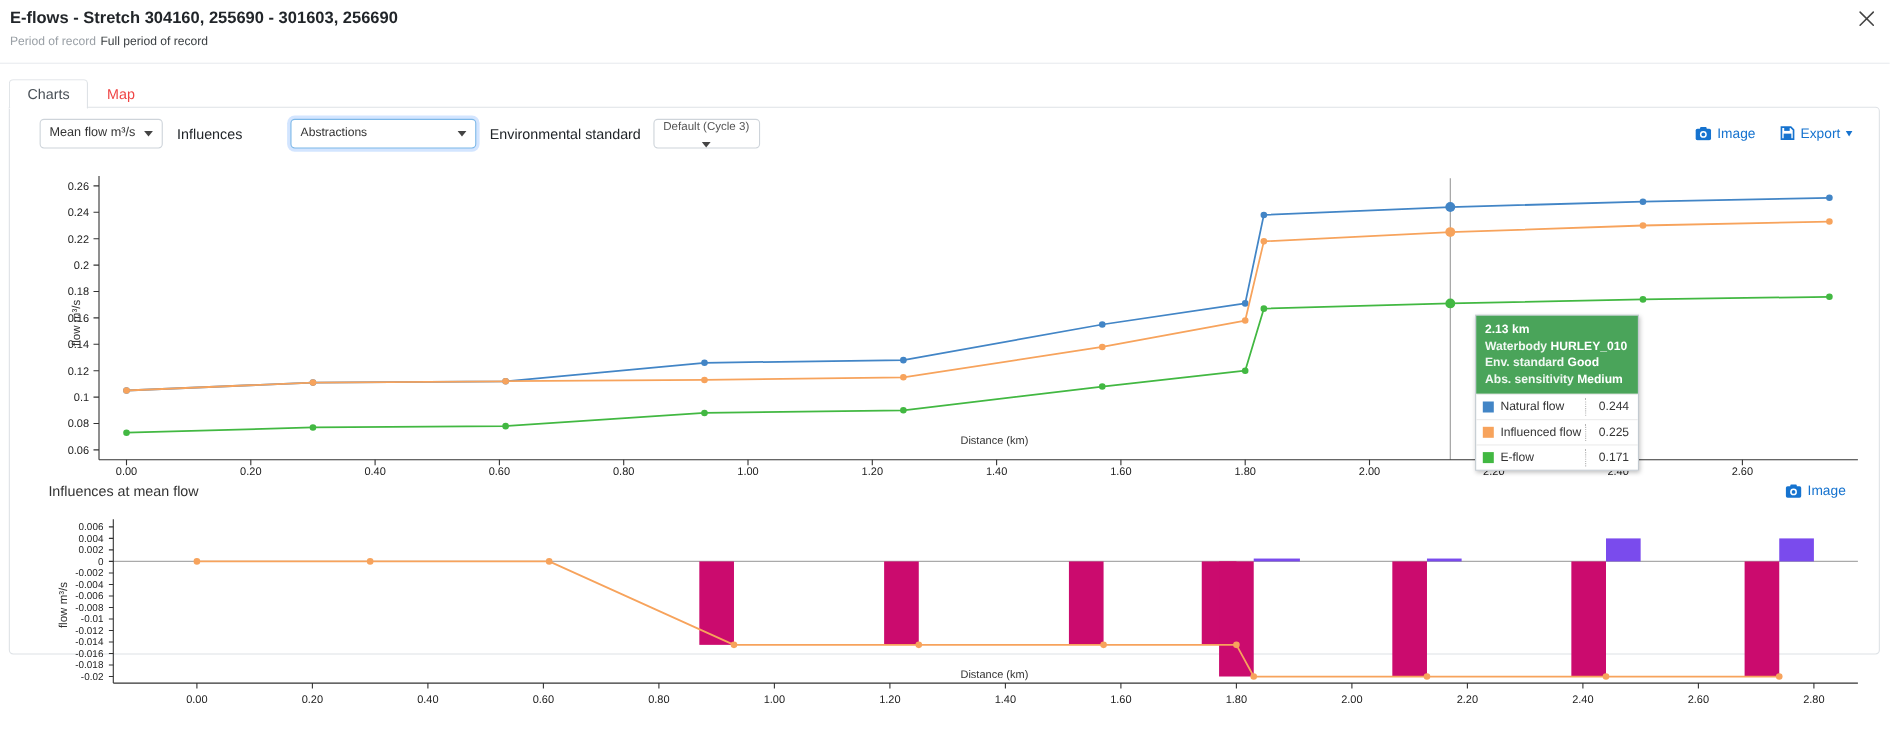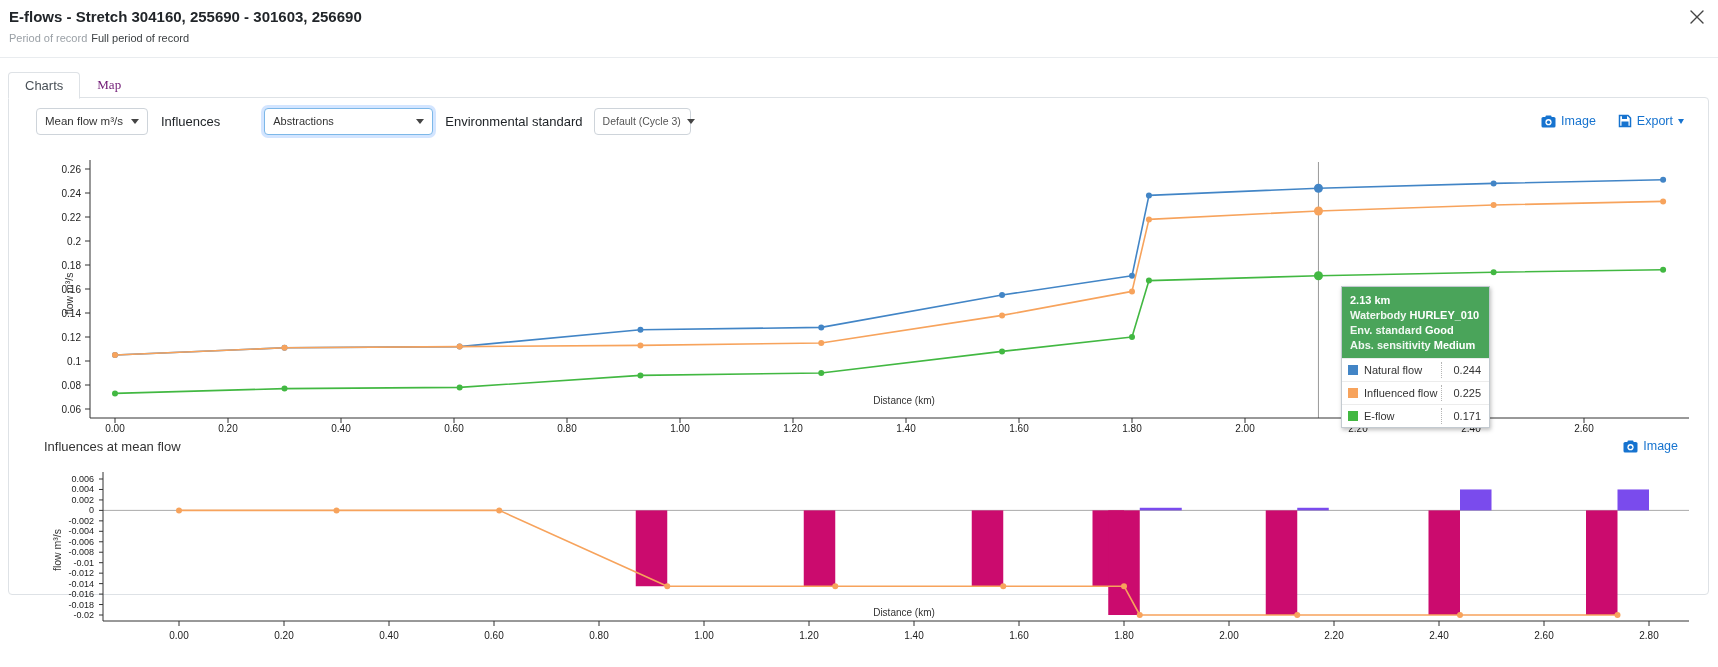--- a/index.html
+++ b/index.html
@@ -10,21 +10,21 @@
   .page-subtitle{position:absolute;left:9px;top:32px;font-size:11px;}
   .subtle{color:#9aa0a6;margin-right:4px;}
   .subval{color:#3c4043;}
   .close-btn{position:absolute;right:12px;top:8px;width:18px;height:18px;cursor:pointer;}
   .header-rule{position:absolute;top:57px;left:0;width:1718px;border-top:1px solid #e9ecef;}
 
   .tabs{position:absolute;top:69px;left:8px;display:flex;align-items:flex-end;height:29px;z-index:3;}
   .tab{padding:5px 16px;font-size:13px;cursor:pointer;border:1px solid transparent;
        border-radius:4px 4px 0 0;margin-bottom:-1px;background:transparent;margin-top:12px;}
   .tab.active{background:#fff;border-color:#dee2e6 #dee2e6 #fff;color:#495057;}
-  .tab.link{color:#701a75;font-family:Liberation Serif, serif;}
+  .tab.link{color:#ef4444;}
 
   .panel{position:absolute;left:8px;top:97px;width:1701px;height:498px;
          border:1px solid #dee2e6;border-radius:0 4px 4px 4px;background:#fff;box-sizing:border-box;}
 
   .toolbar{display:flex;align-items:center;padding:9px 24px 9px 27px;height:28px;}
   .select{display:inline-flex;align-items:center;justify-content:space-between;gap:6px;
           border:1px solid #ced4da;border-radius:4px;background:#fff;height:27px;
           padding:0 8px;font-size:11.5px;color:#333;cursor:pointer;box-sizing:border-box;white-space:nowrap;}
   .select.focused{border-color:#7db8e8;box-shadow:0 0 0 3px rgba(13,110,253,.18);margin-left:33px;}
   .caret{width:0;height:0;border-left:4px solid transparent;border-right:4px solid transparent;
@@ -77,21 +77,21 @@
     <div class="select" style="width:112px;">
       <span>Mean flow m³/s</span>
       <span class="caret"></span>
     </div>
     <span class="tb-label" style="margin-left:13px;">Influences</span>
     <div class="select focused" style="width:169px;">
       <span style="font-size:11px;">Abstractions</span>
       <span class="caret"></span>
     </div>
     <span class="tb-label" style="margin-left:12px;">Environmental standard</span>
-    <div class="select" style="width:97px;color:#555;">
+    <div class="select" style="width:97px;color:#555;flex-direction:column;">
       <span style="font-size:10.5px;">Default (Cycle 3)</span>
       <span class="caret"></span>
     </div>
 
     <div class="tb-right">
       <span class="link-btn">
         <svg width="15" height="13" viewBox="0 0 15 13">
           <rect x="0.5" y="2" width="14" height="10.5" rx="1.6" fill="#1673cf"></rect>
           <rect x="4.5" y="0.5" width="6" height="3" rx="1" fill="#1673cf"></rect>
           <circle cx="7.5" cy="7.2" r="3.1" fill="#fff"></circle>

